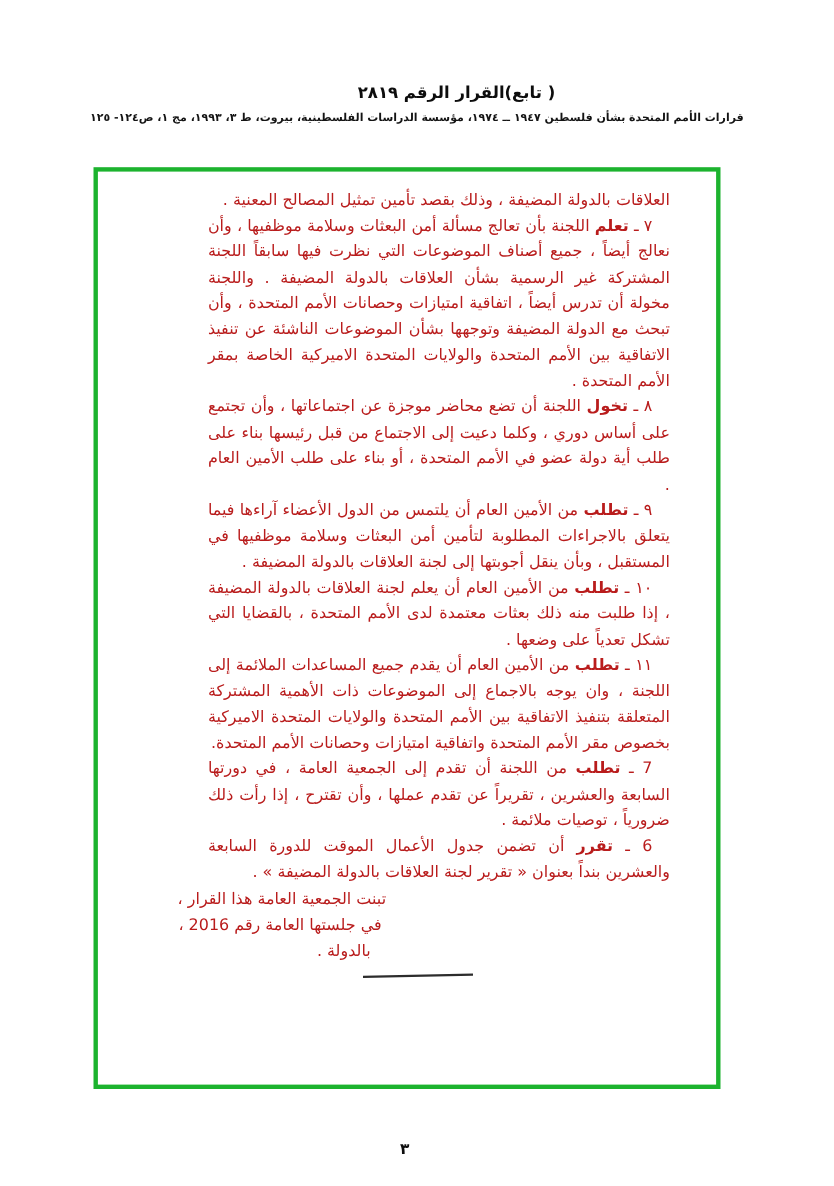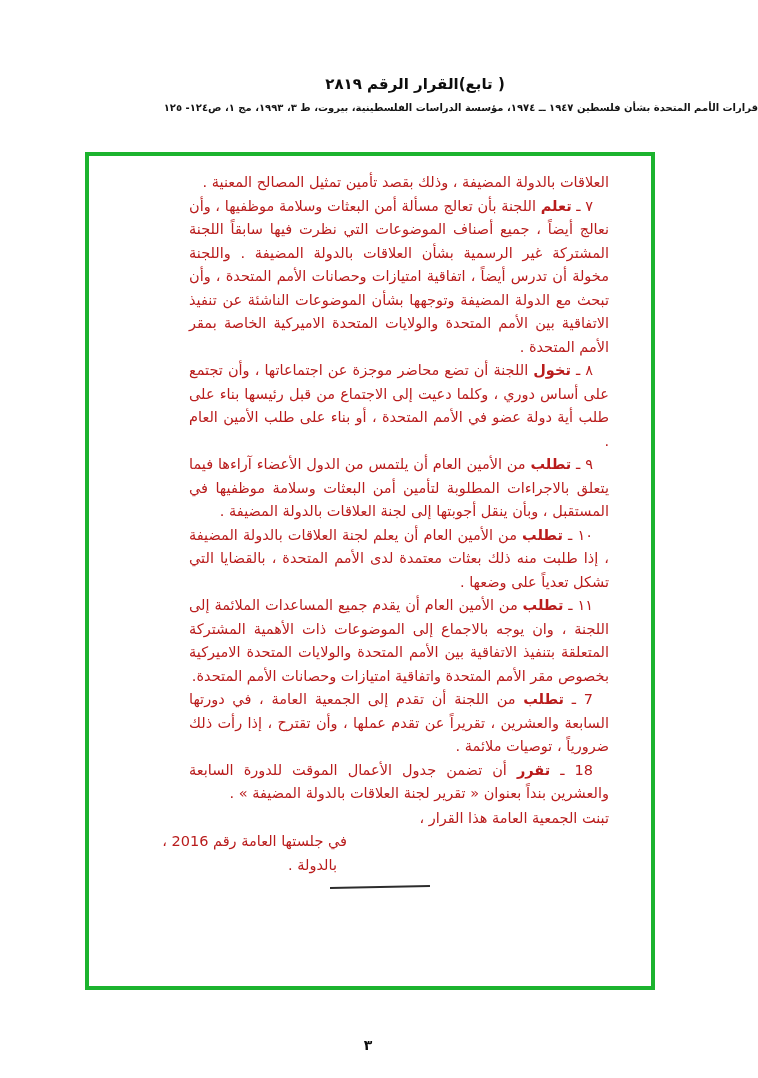--- a/index.html
+++ b/index.html
@@ -12,21 +12,21 @@
     color:#161616;
   }
   .doc-title {
     position:absolute; top:75px; left:36px; width:758px;
     text-align:center; direction:rtl;
     font-size:15px; font-weight:bold; letter-spacing:0.3px;
     color:#0d0d0d;
   }
   .citation {
     position:absolute; top:102px; left:0; width:758px;
-    text-align:right; direction:rtl;
+    text-align:center; direction:rtl;
     font-size:10px; font-weight:bold;
     color:#141414;
     letter-spacing:0.2px;
   }
   .green-box {
     position:absolute; left:85px; top:152px;
     width:562px; height:830px;
     border:4px solid #1cb32e;
     background:#ffffff;
   }
@@ -36,21 +36,21 @@
     text-align:justify;
     font-size:14.5px;
     line-height:23.5px;
     color:#b91c1c;
   }
   .para { margin:0; }
   .para.indent { text-indent:16px; }
   .bold { font-weight:bold; }
   .closing-block { margin-top:1px; }
   .closing-line { white-space:nowrap; text-align:right; }
-  .closing-line.c1 { }
+  .closing-line.c1 { margin-right:258px; }
   .closing-line.c2 { margin-right:262px; }
   .closing-line.c3 { margin-right:272px; }
   .divider {
     width:100px; height:0;
     border-top:2px solid #2c2c2c;
     margin:9px 179px 0 0;
     transform:rotate(-1.2deg);
   }
   .page-num {
     position:absolute; top:1037px; left:0; width:736px;
@@ -68,21 +68,21 @@
 <div class="green-box">
   <div class="text-col">
 
     <p class="para"><span>العلاقات بالدولة المضيفة ، وذلك بقصد تأمين تمثيل المصالح المعنية .</span></p>
       <p class="para indent"><span>٧ ـ </span><span class="bold">تعلم</span><span> اللجنة بأن تعالج مسألة أمن البعثات وسلامة موظفيها ، وأن نعالج أيضاً ، جميع أصناف الموضوعات التي نظرت فيها سابقاً اللجنة المشتركة غير الرسمية بشأن العلاقات بالدولة المضيفة . واللجنة مخولة أن تدرس أيضاً ، اتفاقية امتيازات وحصانات الأمم المتحدة ، وأن تبحث مع الدولة المضيفة وتوجهها بشأن الموضوعات الناشئة عن تنفيذ الاتفاقية بين الأمم المتحدة والولايات المتحدة الاميركية الخاصة بمقر الأمم المتحدة .</span></p>
       <p class="para indent"><span>٨ ـ </span><span class="bold">تخول</span><span> اللجنة أن تضع محاضر موجزة عن اجتماعاتها ، وأن تجتمع على أساس دوري ، وكلما دعيت إلى الاجتماع من قبل رئيسها بناء على طلب أية دولة عضو في الأمم المتحدة ، أو بناء على طلب الأمين العام .</span></p>
       <p class="para indent"><span>٩ ـ </span><span class="bold">تطلب</span><span> من الأمين العام أن يلتمس من الدول الأعضاء آراءها فيما يتعلق بالاجراءات المطلوبة لتأمين أمن البعثات وسلامة موظفيها في المستقبل ، وبأن ينقل أجوبتها إلى لجنة العلاقات بالدولة المضيفة .</span></p>
       <p class="para indent"><span>١٠ ـ </span><span class="bold">تطلب</span><span> من الأمين العام أن يعلم لجنة العلاقات بالدولة المضيفة ، إذا طلبت منه ذلك بعثات معتمدة لدى الأمم المتحدة ، بالقضايا التي تشكل تعدياً على وضعها .</span></p>
       <p class="para indent"><span>١١ ـ </span><span class="bold">تطلب</span><span> من الأمين العام أن يقدم جميع المساعدات الملائمة إلى اللجنة ، وان يوجه بالاجماع إلى الموضوعات ذات الأهمية المشتركة المتعلقة بتنفيذ الاتفاقية بين الأمم المتحدة والولايات المتحدة الاميركية بخصوص مقر الأمم المتحدة واتفاقية امتيازات وحصانات الأمم المتحدة.</span></p>
       <p class="para indent"><span>7 ـ </span><span class="bold">تطلب</span><span> من اللجنة أن تقدم إلى الجمعية العامة ، في دورتها السابعة والعشرين ، تقريراً عن تقدم عملها ، وأن تقترح ، إذا رأت ذلك ضرورياً ، توصيات ملائمة .</span></p>
-      <p class="para indent"><span>18 ـ </span><span class="bold">تقرر</span><span> أن تضمن جدول الأعمال الموقت للدورة السابعة والعشرين بنداً بعنوان « تقرير لجنة العلاقات بالدولة المضيفة » .</span></p>
+      <p class="para indent"><span>6 ـ </span><span class="bold">تقرر</span><span> أن تضمن جدول الأعمال الموقت للدورة السابعة والعشرين بنداً بعنوان « تقرير لجنة العلاقات بالدولة المضيفة » .</span></p>
       <div class="closing-block">
         <div class="closing-line c1">تبنت الجمعية العامة هذا القرار ،</div>
         <div class="closing-line c2">في جلستها العامة رقم 2016 ،</div>
         <div class="closing-line c3">بالدولة .</div>
       </div>
     <div class="divider"></div>
   </div>
 </div>
 
 <div class="page-num">٣</div>

